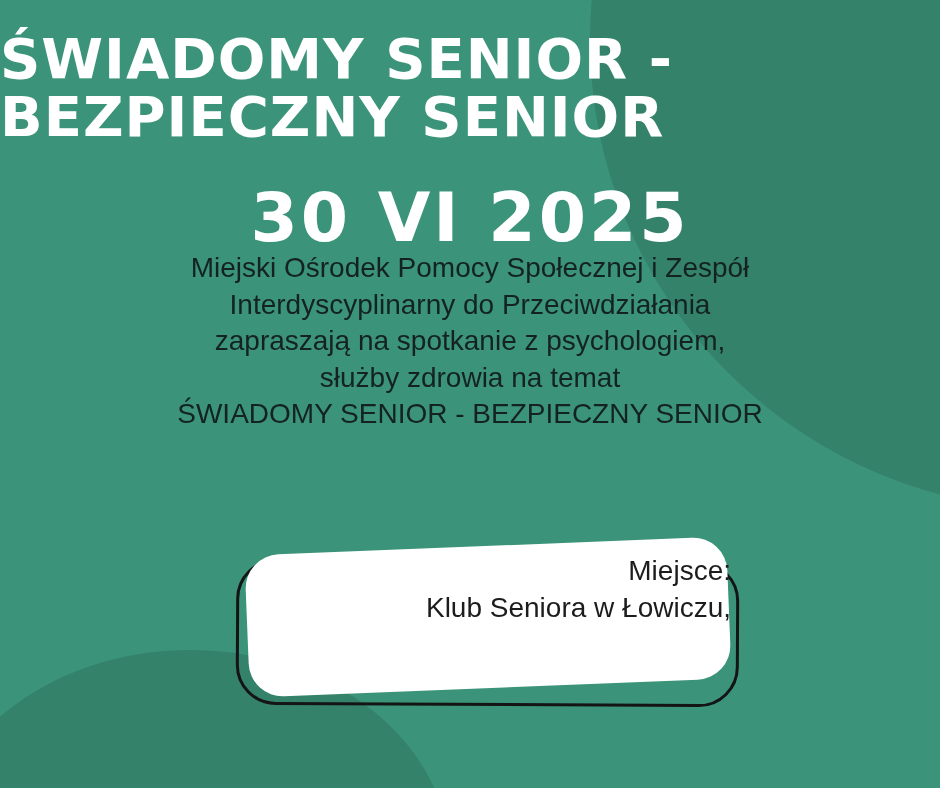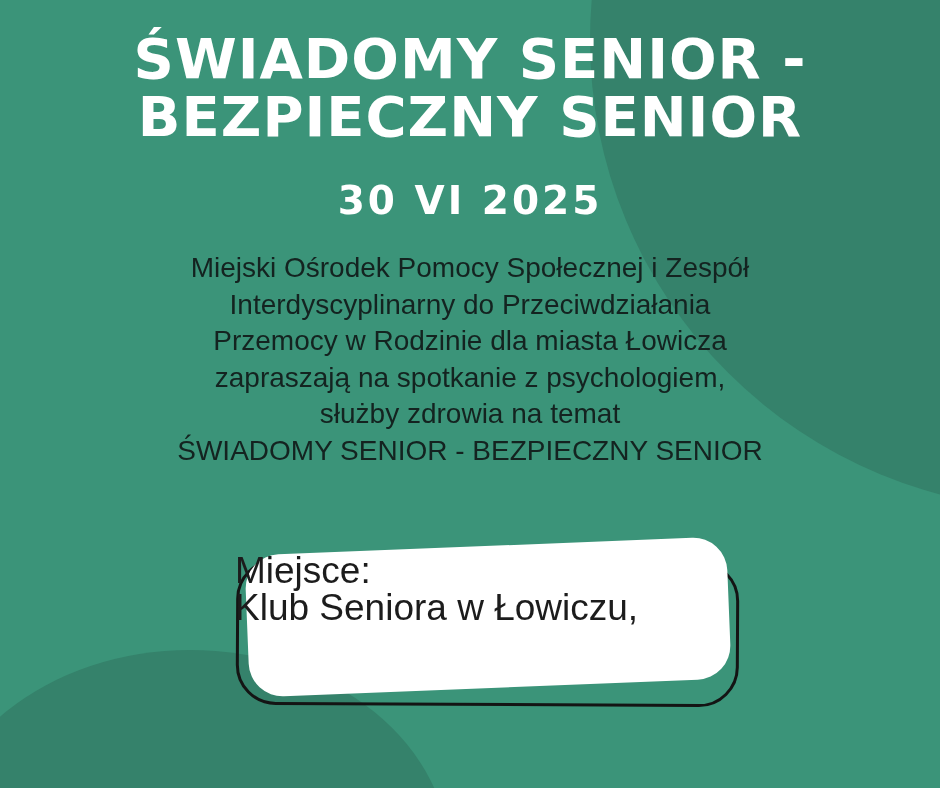--- a/index.html
+++ b/index.html
@@ -34,35 +34,35 @@
     left:-70px; top:650px;
     width:520px; height:420px;
   }
   .content{
     position:absolute; inset:0;
     z-index:2;
   }
   .poster-title{
     position:absolute;
     top:30px; left:0; right:0;
-    text-align:center;
+    text-align:left;
     font-family:"DejaVu Sans", sans-serif;
     font-weight:700;
     font-size:56px;
     line-height:58px;
     letter-spacing:1px;
     color:var(--title-text);
   }
   .event-date{
     position:absolute;
     top:178px; left:0; right:0;
     text-align:center;
     font-family:"DejaVu Sans", sans-serif;
     font-weight:700;
-    font-size:39px;
+    font-size:68px;
     letter-spacing:3px;
     color:var(--title-text);
   }
   .body-paragraph{
     position:absolute;
     top:250px; left:70px; right:70px;
     text-align:center;
     font-size:28px;
     line-height:36.5px;
     color:var(--body-text);
@@ -85,22 +85,22 @@
     position:absolute;
     left:12px; top:14px;
     width:482px; height:142px;
     background:var(--card-background);
     border-radius:34px;
     transform:rotate(-2.3deg);
   }
   .venue-text{
     position:absolute;
     left:0; right:10px; top:20px;
-    text-align:left;
-    font-size:37px;
+    text-align:right;
+    font-size:28px;
     line-height:37px;
     color:var(--card-text);
   }
 </style>
 </head>
 <body>
 
 <div class="blob blob-top-right"></div>
 <div class="blob blob-bottom-left"></div>
 
@@ -109,21 +109,20 @@
   <div class="poster-title">
     <div>ŚWIADOMY SENIOR -</div>
     <div>BEZPIECZNY SENIOR</div>
   </div>
 
   <div class="event-date">30 VI 2025</div>
 
   <div class="body-paragraph">
     <div>Miejski Ośrodek Pomocy Społecznej i Zespół</div>
     <div>Interdyscyplinarny do Przeciwdziałania</div>
-    <div>Przemocy w Rodzinie dla miasta Łowicza</div>
     <div>zapraszają na spotkanie z psychologiem,</div>
     <div>służby zdrowia  na temat</div>
     <div>ŚWIADOMY SENIOR - BEZPIECZNY SENIOR</div>
   </div>
 
   <div class="venue-card">
     <div class="venue-card-outline"></div>
     <div class="venue-card-background"></div>
     <div class="venue-text">
       <div>Miejsce:</div>

